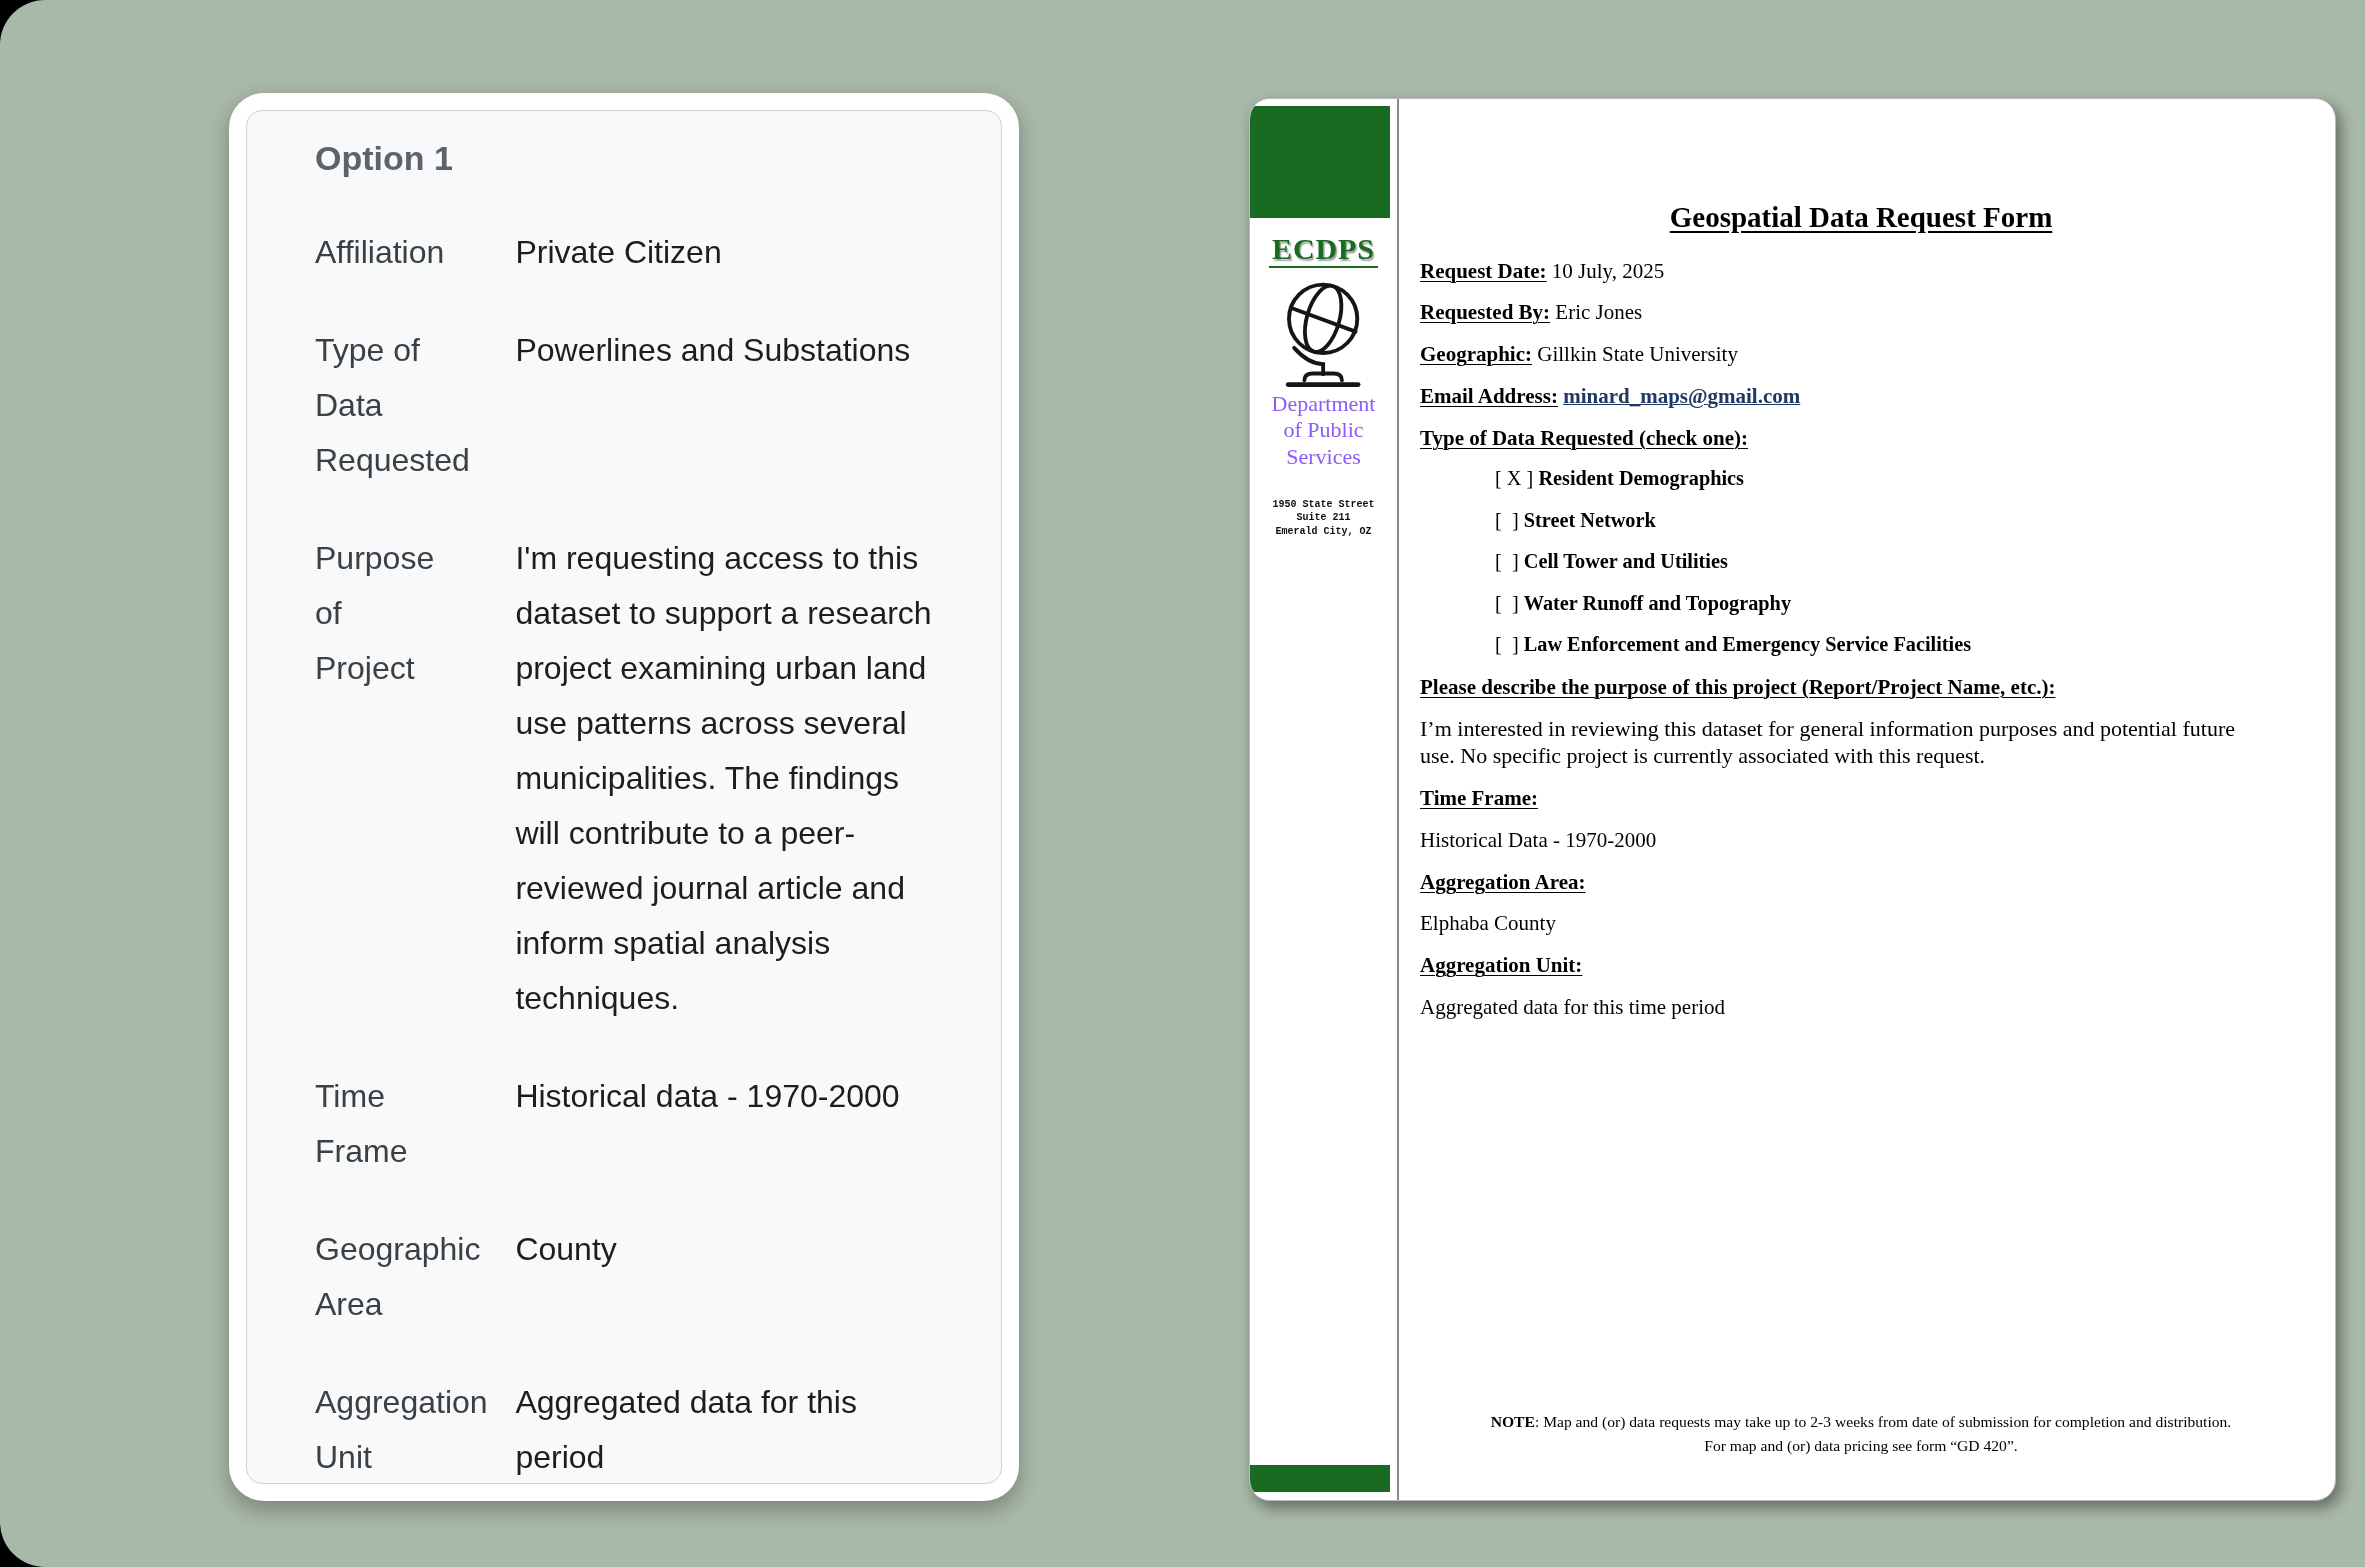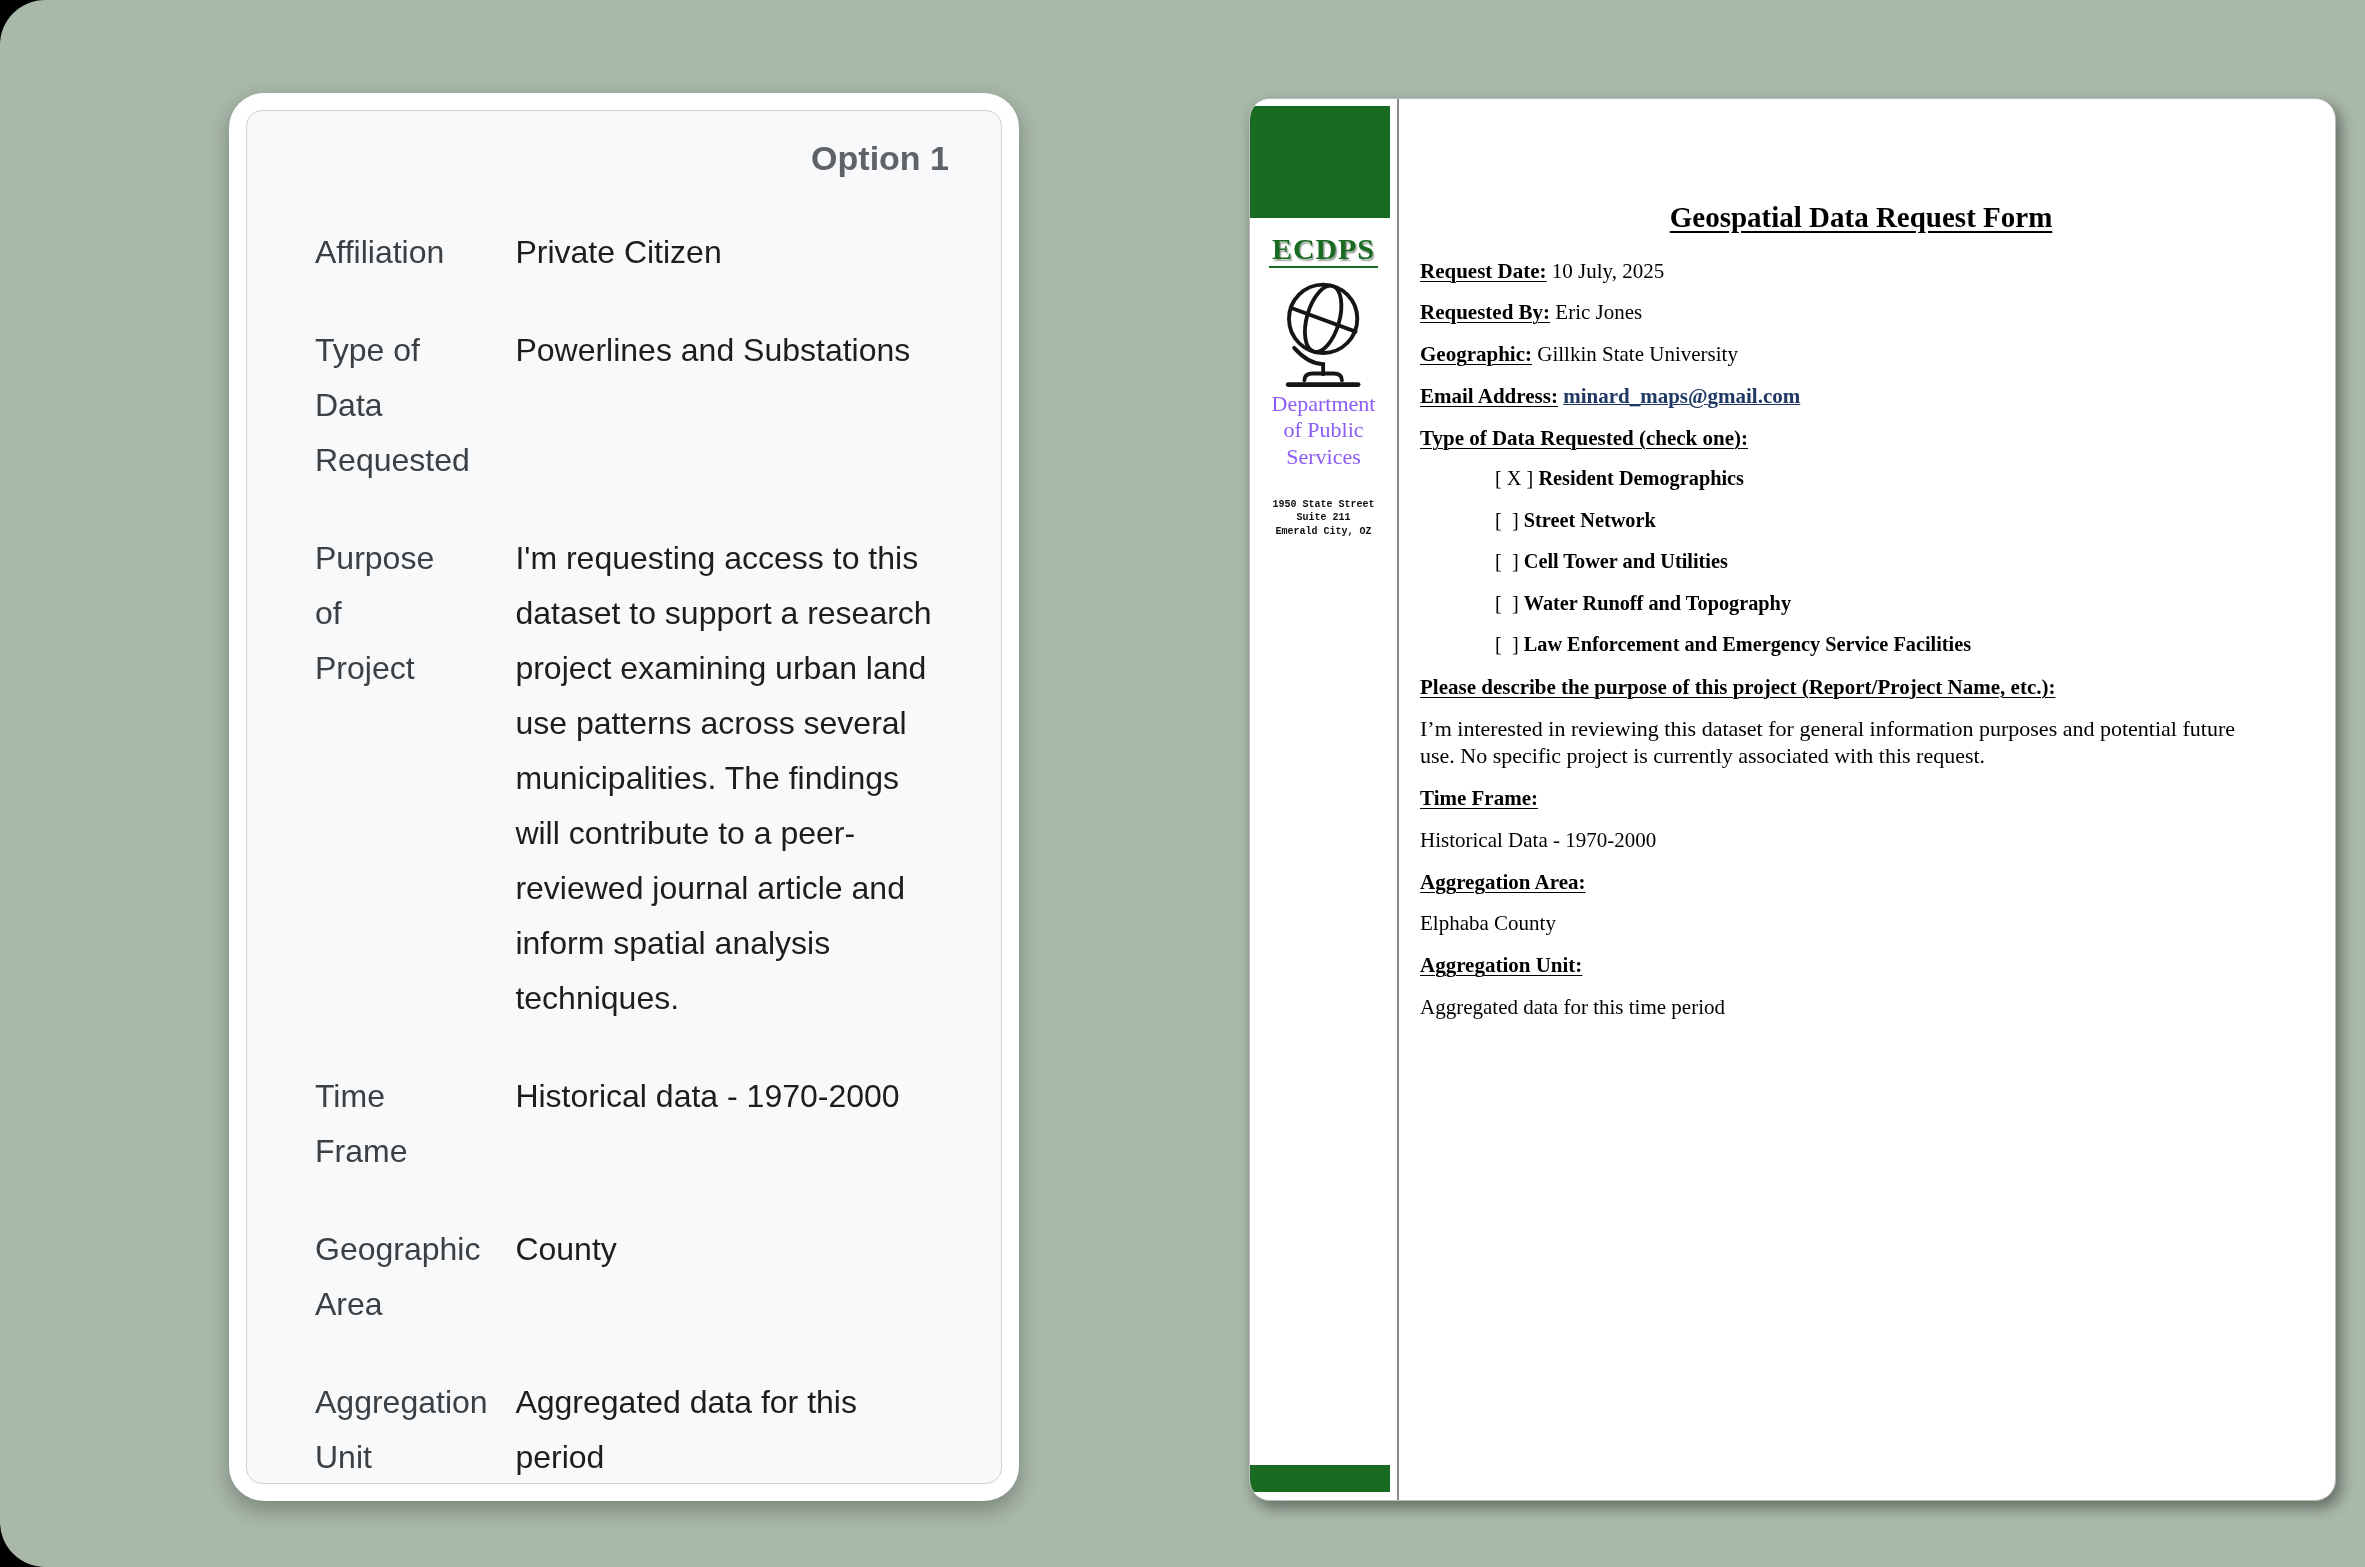--- a/index.html
+++ b/index.html
@@ -5,21 +5,21 @@
   html,body{margin:0;padding:0;background:#000;}
   #canvas{position:relative;width:2511px;height:1567px;background:#000;overflow:hidden;
           font-family:"Liberation Sans","DejaVu Sans",sans-serif;}
   #surface{position:absolute;inset:0;background:#a8b8a9;border-radius:45px;}
 
   
   .option-card{position:absolute;left:229px;top:93px;width:790px;height:1408px;
       background:#ffffff;border-radius:35px;box-shadow:0 8.5px 21px rgba(0,0,0,0.28);}
   .option-card-inner{position:absolute;inset:17px;background:#f8f9fa;border:1.9px solid #cdd1d5;
       border-radius:16px;padding:28px 52px 28px 68px;box-sizing:border-box;}
-  .oc-title{font-size:34px;font-weight:700;color:#5f6368;text-align:right;margin:0 0 47px 0;}
+  .oc-title{font-size:34px;font-weight:700;color:#5f6368;text-align:left;margin:0 0 47px 0;}
   .oc-rows{display:grid;grid-template-columns:189px 1fr;column-gap:11.4px;row-gap:43px;}
   .oc-label{font-size:32px;line-height:55px;color:#3c4043;white-space:pre-line;}
   .oc-value{font-size:32px;line-height:55px;color:#1b1d1f;}
 
   
   .form-page{position:absolute;left:1249px;top:98px;width:1087px;height:1403px;background:#ffffff;
       border-radius:21px;box-shadow:4.7px 6.6px 14px rgba(0,0,0,0.40);display:flex;overflow:hidden;
       border:1.4px solid #b9b9b9;box-sizing:border-box;}
   .fp-sidebar{width:147px;flex:0 0 147px;border-right:2.4px solid #8a8a8a;position:relative;
       background:#fff;text-align:center;font-family:"Liberation Serif","DejaVu Serif",serif;}
@@ -171,18 +171,23 @@
         <div class="f-line">
           <span class="f-label">Aggregation Area:</span>
         </div>
         <div class="f-line f-value">Elphaba County</div>
 
         <div class="f-line">
           <span class="f-label">Aggregation Unit:</span>
         </div>
         <div class="f-line f-value">Aggregated data for this time period</div>
 
+        <div class="fp-note">
+          <div class="fp-note-wrap">
+            <b>NOTE</b><span>: Map and (or) data requests may take up to 2-3 weeks from date of submission for completion and distribution. For map and (or) data pricing see form “GD 420”.</span>
+          </div>
+        </div>
       </div>
     </div>
 
   </div>
 </div>
 
 
 </body></html>

